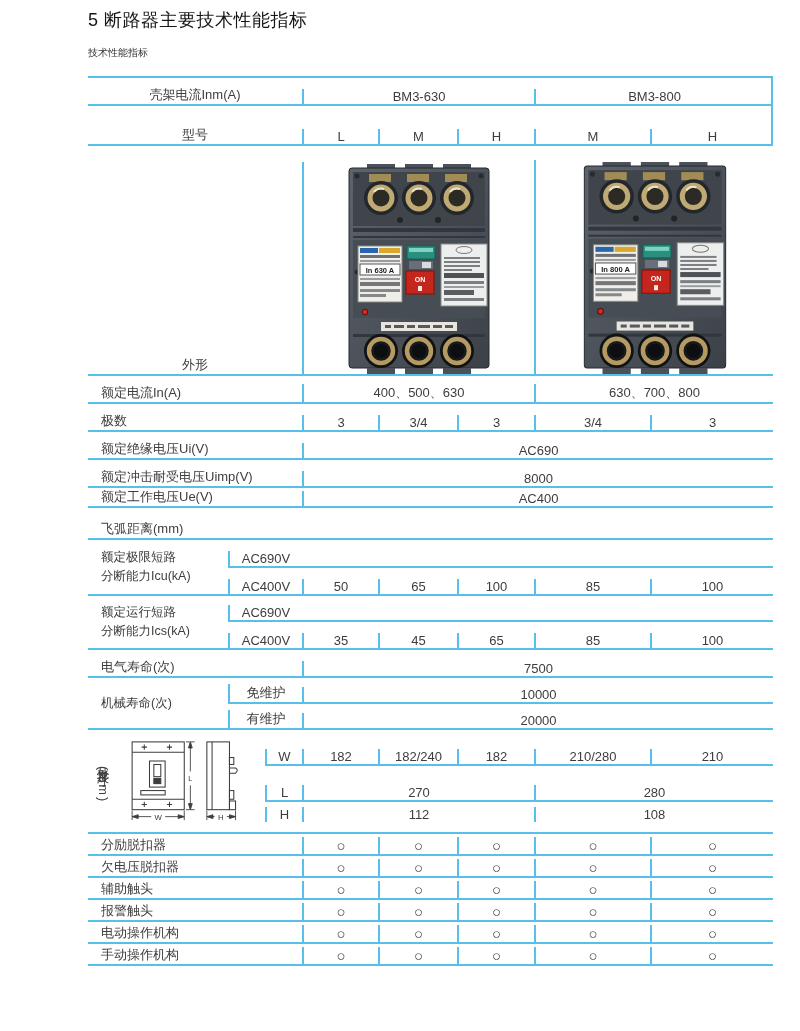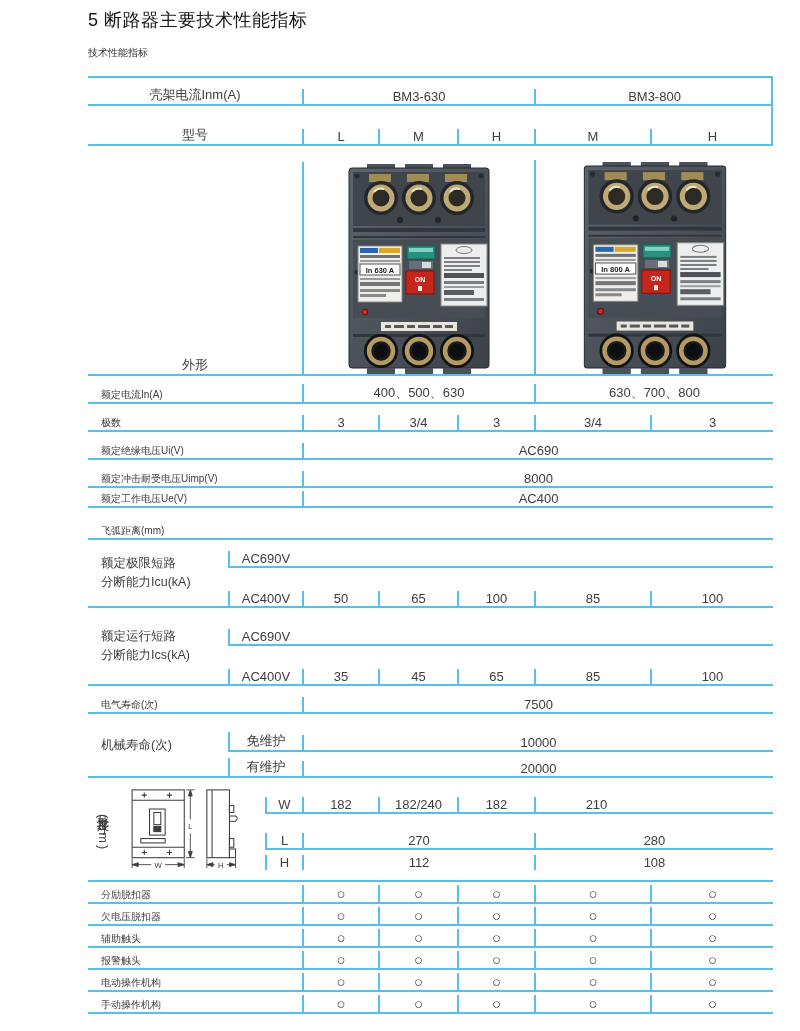--- a/index.html
+++ b/index.html
@@ -13,36 +13,36 @@
   }
   .title{position:absolute;left:88px;top:8px;font-size:18px;font-weight:normal;color:#161616;letter-spacing:0.5px;}
   .subtitle{position:absolute;left:88px;top:46px;font-size:10px;color:#343434;}
 
   .tbl{position:absolute;left:88px;top:76px;width:685px;border-top:2px solid var(--ln);}
   .tr{display:flex;border-bottom:2px solid var(--ln);box-sizing:border-box;align-items:flex-end;}
   .td{display:flex;align-items:center;justify-content:center;box-sizing:border-box;
       font-size:13px;color:var(--txt);overflow:hidden;}
   .bl{border-left:2px solid var(--ln);}
   .hdr{border-right:2px solid var(--ln);}
-  .lft{justify-content:flex-start;padding-left:13px;font-size:10px;}
+  .lft{justify-content:flex-start;padding-left:13px;font-size:13px;}
   
   .c-lbl{flex:0 0 214px;}
   .c-sub{flex:0 0 74px;}
   .c-d2{flex:0 0 37px;}
   .c1{flex:0 0 76px;}
   .c2{flex:0 0 79px;}
   .c3{flex:0 0 77px;}
   .c4{flex:0 0 116px;}
   .c5{flex:0 0 123px;}
   .c630{flex:0 0 232px;}
   .c800{flex:0 0 239px;}
   .call{flex:0 0 471px;}
   
   .h28{height:28px}.h40{height:40px}.h230{height:230px}.h34{height:20px}.h32{height:32px}
-  .h26{height:38px}.h24{height:24px}.h36{height:36px}.h30{height:22px}
+  .h26{height:26px}.h24{height:24px}.h36{height:36px}.h30{height:22px}
   
   .tgroup{display:flex;border-bottom:2px solid var(--ln);box-sizing:border-box;}
   .tg-left{flex:0 0 140px;display:flex;align-items:center;padding-left:13px;box-sizing:border-box;
            font-size:12.5px;line-height:1.5;white-space:pre-line;color:var(--txt);}
   .tg-dimleft{flex:0 0 177px;display:flex;align-items:center;box-sizing:border-box;padding-left:6px;}
   .tg-right{flex:1 1 auto;display:flex;flex-direction:column;}
   .tg-right .tr:last-child{border-bottom:none;}
   .mark{font-size:15px;color:#4a4a4a;}
   .vtext{writing-mode:vertical-rl;text-orientation:mixed;font-size:12.5px;color:var(--txt);
          letter-spacing:2px;margin-right:2px;}
@@ -411,20 +411,21 @@
           <text x="89" y="51" font-size="8.5" fill="#3c3c3c" text-anchor="middle">L</text>
           <text x="124" y="95.5" font-size="9" fill="#3c3c3c" text-anchor="middle">H</text>
         </svg>
       </div>
       <div class="tg-right">
         <div class="tr h36">
           <div class="td c-d2 bl">W</div>
           <div class="td c1 bl">182</div>
           <div class="td c2 bl">182/240</div>
           <div class="td c3 bl">182</div>
+          <div class="td c4 bl">210/280</div>
           <div class="td c5 bl">210</div>
         </div>
         <div class="tr h36">
           <div class="td c-d2 bl">L</div>
           <div class="td c630 bl">270</div>
           <div class="td c800 bl">280</div>
         </div>
         <div class="tr h34">
           <div class="td c-d2 bl">H</div>
           <div class="td c630 bl">112</div>

